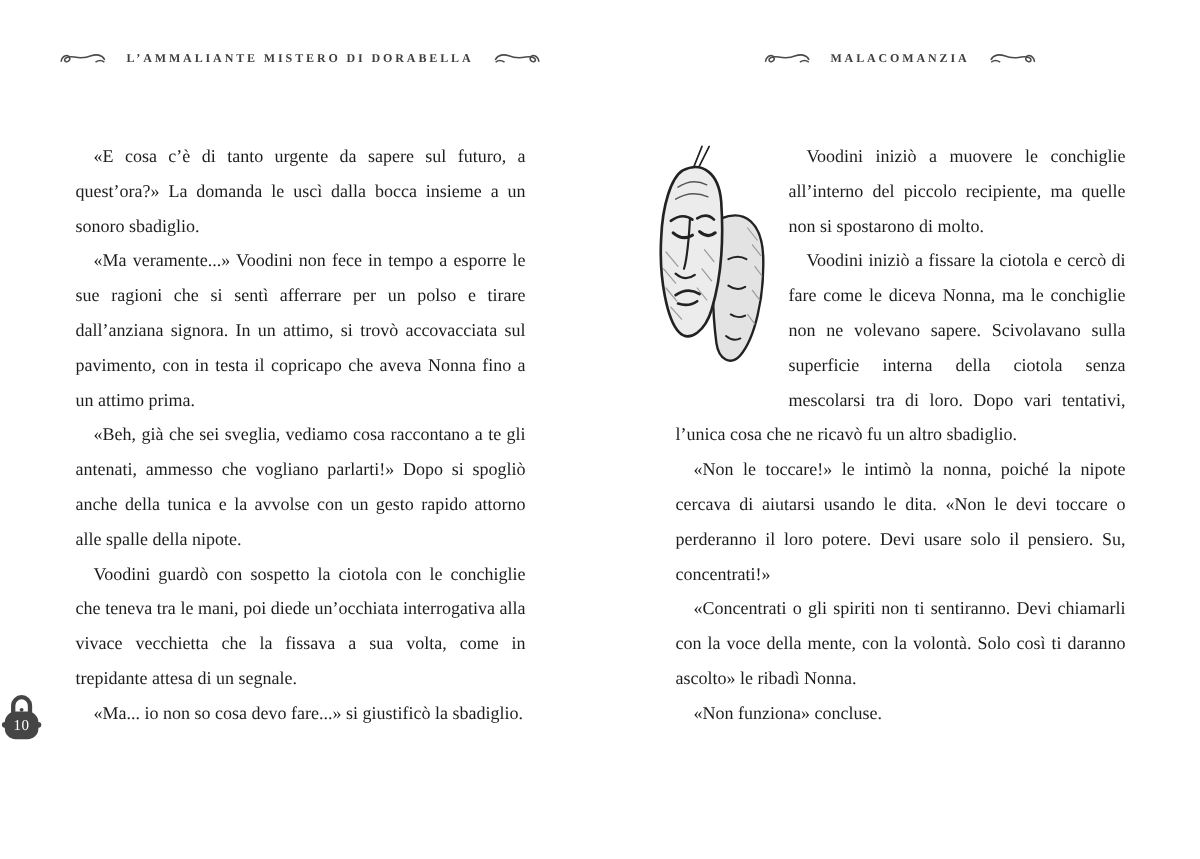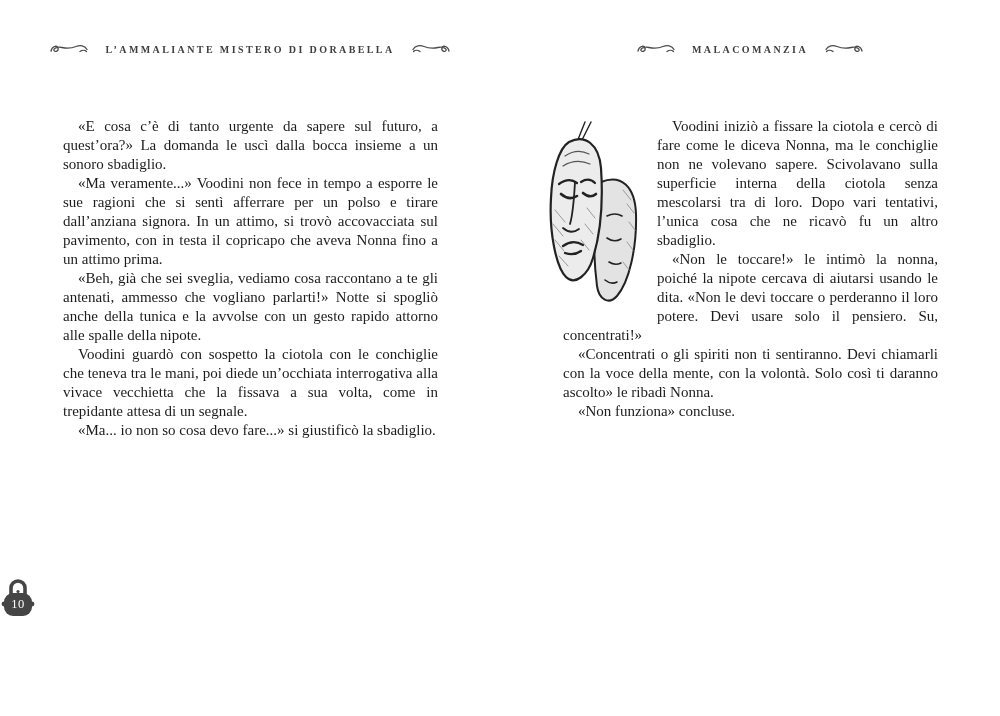--- a/index.html
+++ b/index.html
@@ -45,21 +45,21 @@
   }
   .flourish { width: 40px; height: 14px; flex: 0 0 auto; }
   .flourish.mirror { transform: scaleX(-1); }
 
   .page-content {
     position: absolute;
     top: 97px;
     left: 63px;
     width: 375px;
     font-size: 15px;
-    line-height: 19px;
+    line-height: 29px;
     color: #1c1c1c;
     text-align: justify;
     hyphens: auto;
   }
   .page-content p {
     margin: 0;
     text-indent: 15px;
   }
 
   .mask-figure {
@@ -106,21 +106,21 @@
       </svg>
       <span class="header-title">L’AMMALIANTE MISTERO DI DORABELLA</span>
       <svg class="flourish mirror" viewBox="0 0 40 14">
         <path d="M2,9 C3,4 8,3 9,6 C10,9 6,10.5 5,8.5 C4,6.5 8,4.5 13,5.5 C19,6.8 22,6.5 27,4.5 C31,3 36,3.5 38,7.5 M31,9.5 C33,8 36,8 37.5,9.5" fill="none" stroke="#4a4a4a" stroke-width="1.3" stroke-linecap="round"></path>
       </svg>
     </div>
 
     <div class="page-content">
       <p>«E cosa c’è di tanto urgente da sapere sul futuro, a quest’ora?» La domanda le uscì dalla bocca insieme a un sonoro sbadiglio.</p>
       <p>«Ma veramente...» Voodini non fece in tempo a esporre le sue ragioni che si sentì afferrare per un polso e tirare dall’anziana signora. In un attimo, si trovò accovacciata sul pavimento, con in testa il copricapo che aveva Nonna fino a un attimo prima.</p>
-      <p>«Beh, già che sei sveglia, vediamo cosa raccontano a te gli antenati, ammesso che vogliano parlarti!» Notte si spogliò anche della tunica e la avvolse con un gesto rapido attorno alle spalle della nipote.</p>
+      <p>«Beh, già che sei sveglia, vediamo cosa raccontano a te gli antenati, ammesso che vogliano parlarti!» Dopo si spogliò anche della tunica e la avvolse con un gesto rapido attorno alle spalle della nipote.</p>
       <p>Voodini guardò con sospetto la ciotola con le conchiglie che teneva tra le mani, poi diede un’occhiata interrogativa alla vivace vecchietta che la fissava a sua volta, come in trepidante attesa di un segnale.</p>
       <p>«Ma... io non so cosa devo fare...» si giustificò la sbadiglio.</p>
     </div>
 
     <div class="page-footer">
       <div class="padlock">
         <svg viewBox="0 0 36 46">
           <path d="M11,21 v-7 a7,7 0 0 1 14,0 v7" fill="none" stroke="#454545" stroke-width="3.6"></path>
           <rect x="4" y="19" width="28" height="23" rx="9" fill="#454545"></rect>
           <circle cx="4" cy="30" r="2.4" fill="#454545"></circle>
@@ -164,20 +164,21 @@
           <path d="M48,73 q7,6 13,1" stroke-width="2.6"></path>
 
           <path d="M40,62 C39,80 38,94 35,104 M28,108 q8,7 16,1" stroke-width="1.8"></path>
 
           <path d="M28,126 q10,-7 20,-1 M30,133 q9,3 16,-2" stroke-width="2.2"></path>
 
           <path d="M20,90 l10,12 M18,104 l10,12 M20,120 l9,11 M24,136 l9,10 M46,120 l8,10 M50,104 l8,10 M52,88 l8,10" stroke="#9a9a9a" stroke-width="1"></path>
         </g>
       </svg>
 
+      <p>Voodini iniziò a muovere le conchiglie all’interno del piccolo recipiente, ma quelle non si spostarono di molto.</p>
       <p>Voodini iniziò a fissare la ciotola e cercò di fare come le diceva Nonna, ma le conchiglie non ne volevano sapere. Scivolavano sulla superficie interna della ciotola senza mescolarsi tra di loro. Dopo vari tentativi, l’unica cosa che ne ricavò fu un altro sbadiglio.</p>
       <p>«Non le toccare!» le intimò la nonna, poiché la nipote cercava di aiutarsi usando le dita. «Non le devi toccare o perderanno il loro potere. Devi usare solo il pensiero. Su, concentrati!»</p>
       <p>«Concentrati o gli spiriti non ti sentiranno. Devi chiamarli con la voce della mente, con la volontà. Solo così ti daranno ascolto» le ribadì Nonna.</p>
       <p>«Non funziona» concluse.</p>
     </div>
 
   </div>
 
 </div>
 

